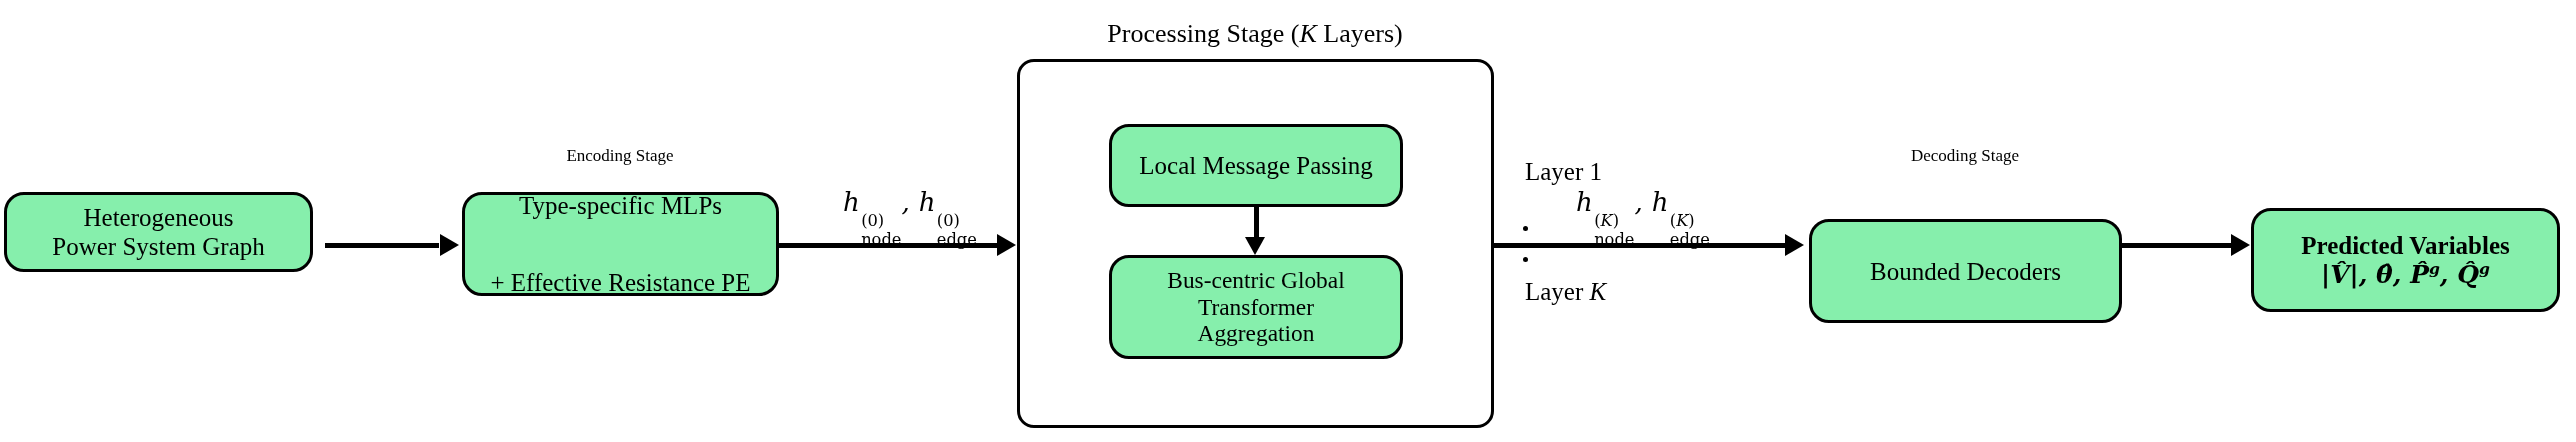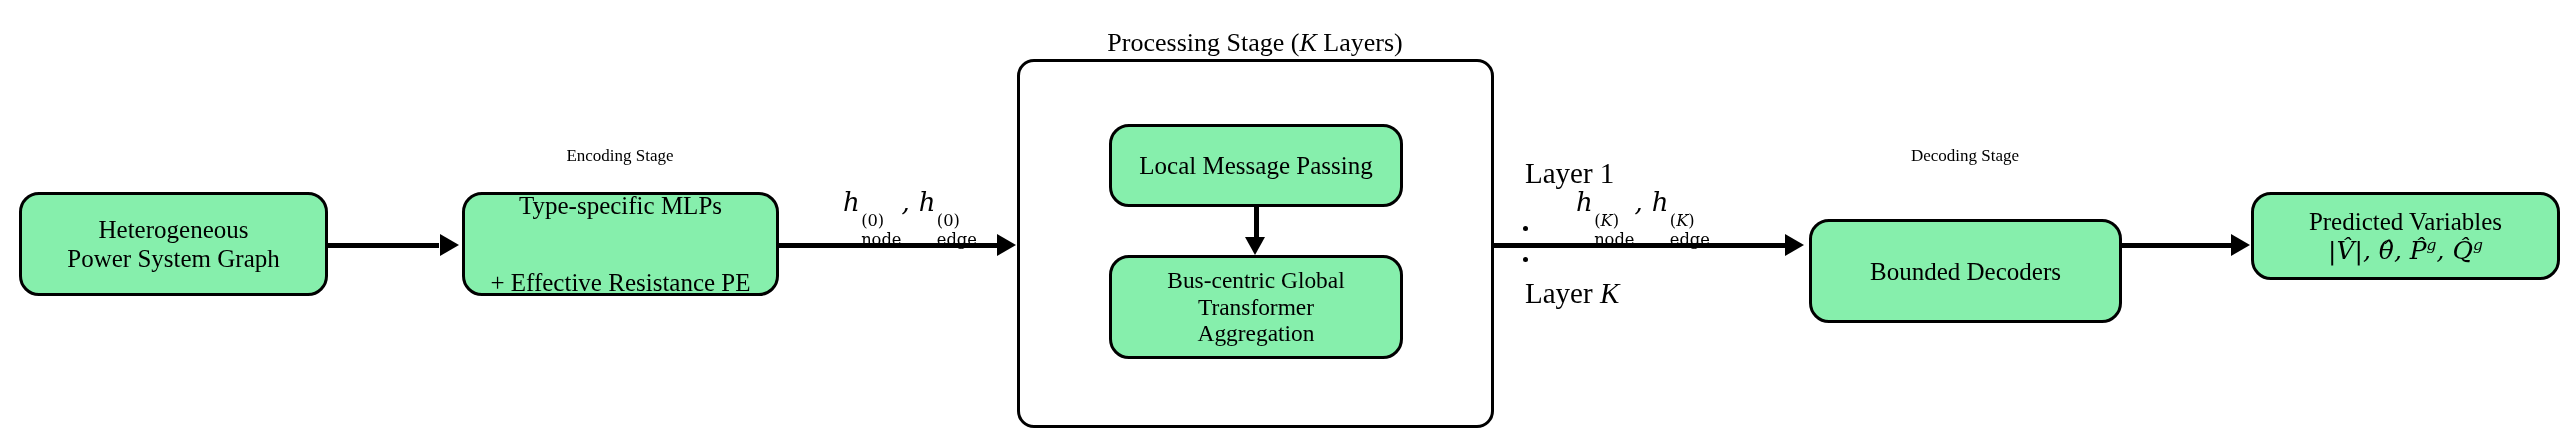--- a/index.html
+++ b/index.html
@@ -92,36 +92,36 @@
   .mathline {
     font-style: italic;
     font-family: "DejaVu Serif", "Liberation Serif", serif;
     font-size: 25px;
   }
   .mathline sup { font-size: 15.6px; font-style: italic; }
   
   .layerlabel {
     position: absolute;
     white-space: nowrap;
-    font-size: 29px;
+    font-size: 25px;
     line-height: 1.1;
   }
   .dot {
     position: absolute;
     width: 5.2px; height: 5.2px;
     border-radius: 50%;
     background: #000000;
   }
 </style>
 </head>
 <body>
 
 <div class="canvas">
 
-  <div class="nbox" style="left:19px; top:192px; width:309px; height:104px;">
+  <div class="nbox" style="left:4px; top:192px; width:309px; height:80px;">
     <div>Heterogeneous</div>
     <div>Power System Graph</div>
   </div>
 
   <div class="hshaft" style="left:325px; top:243px; width:114px;"></div>
   <div class="hhead" style="left:440px; top:234px;"></div>
 
   <div class="stagelabel" style="left:620px; top:147px;">Encoding Stage</div>
 
   <div class="nbox" style="left:462px; top:192px; width:317px; height:104px;gap:48px;">
@@ -135,21 +135,21 @@
   <div class="mathlabel" style="left:910px; top:187px;">
     <span class="it">h</span><span class="supsub">
         <span class="srow"><span>(</span><span>0</span><span>)</span></span>
         <span class="srow subr">node</span>
       </span><span class="mcomma">,</span><span class="it">h</span><span class="supsub">
         <span class="srow"><span>(</span><span>0</span><span>)</span></span>
         <span class="srow subr">edge</span>
       </span>
   </div>
 
-  <div class="title" style="left:1255px; top:29px;">
+  <div class="title" style="left:1255px; top:20px;">
     <span>Processing Stage (</span><span class="it">K</span><span> Layers)</span>
   </div>
 
   <div class="stagebox" style="left:1017px; top:59px; width:477px; height:369px;"></div>
 
   <div class="nbox" style="left:1109px; top:124px; width:294px; height:83px;">
     <div>Local Message Passing</div>
   </div>
 
   <div class="vshaft" style="left:1254px; top:207px; height:30px;"></div>
@@ -183,21 +183,21 @@
 
   <div class="stagelabel" style="left:1965px; top:147px;">Decoding Stage</div>
 
   <div class="nbox" style="left:1809px; top:192px; width:313px; height:104px;margin-top:27px;">
     <div>Bounded Decoders</div>
   </div>
 
   <div class="hshaft" style="left:2122px; top:243px; width:109px;"></div>
   <div class="hhead" style="left:2231px; top:234px;"></div>
 
-  <div class="nbox" style="left:2251px; top:192px; width:309px; height:88px;">
+  <div class="nbox" style="left:2251px; top:208px; width:309px; height:104px;font-weight:bold;">
     <div>Predicted Variables</div>
     <div class="mathline">
       <span>|V̂|, θ̂, P̂</span><sup>g</sup><span>, Q̂</span><sup>g</sup>
     </div>
   </div>
 
 </div>
 
 
 </body></html>

